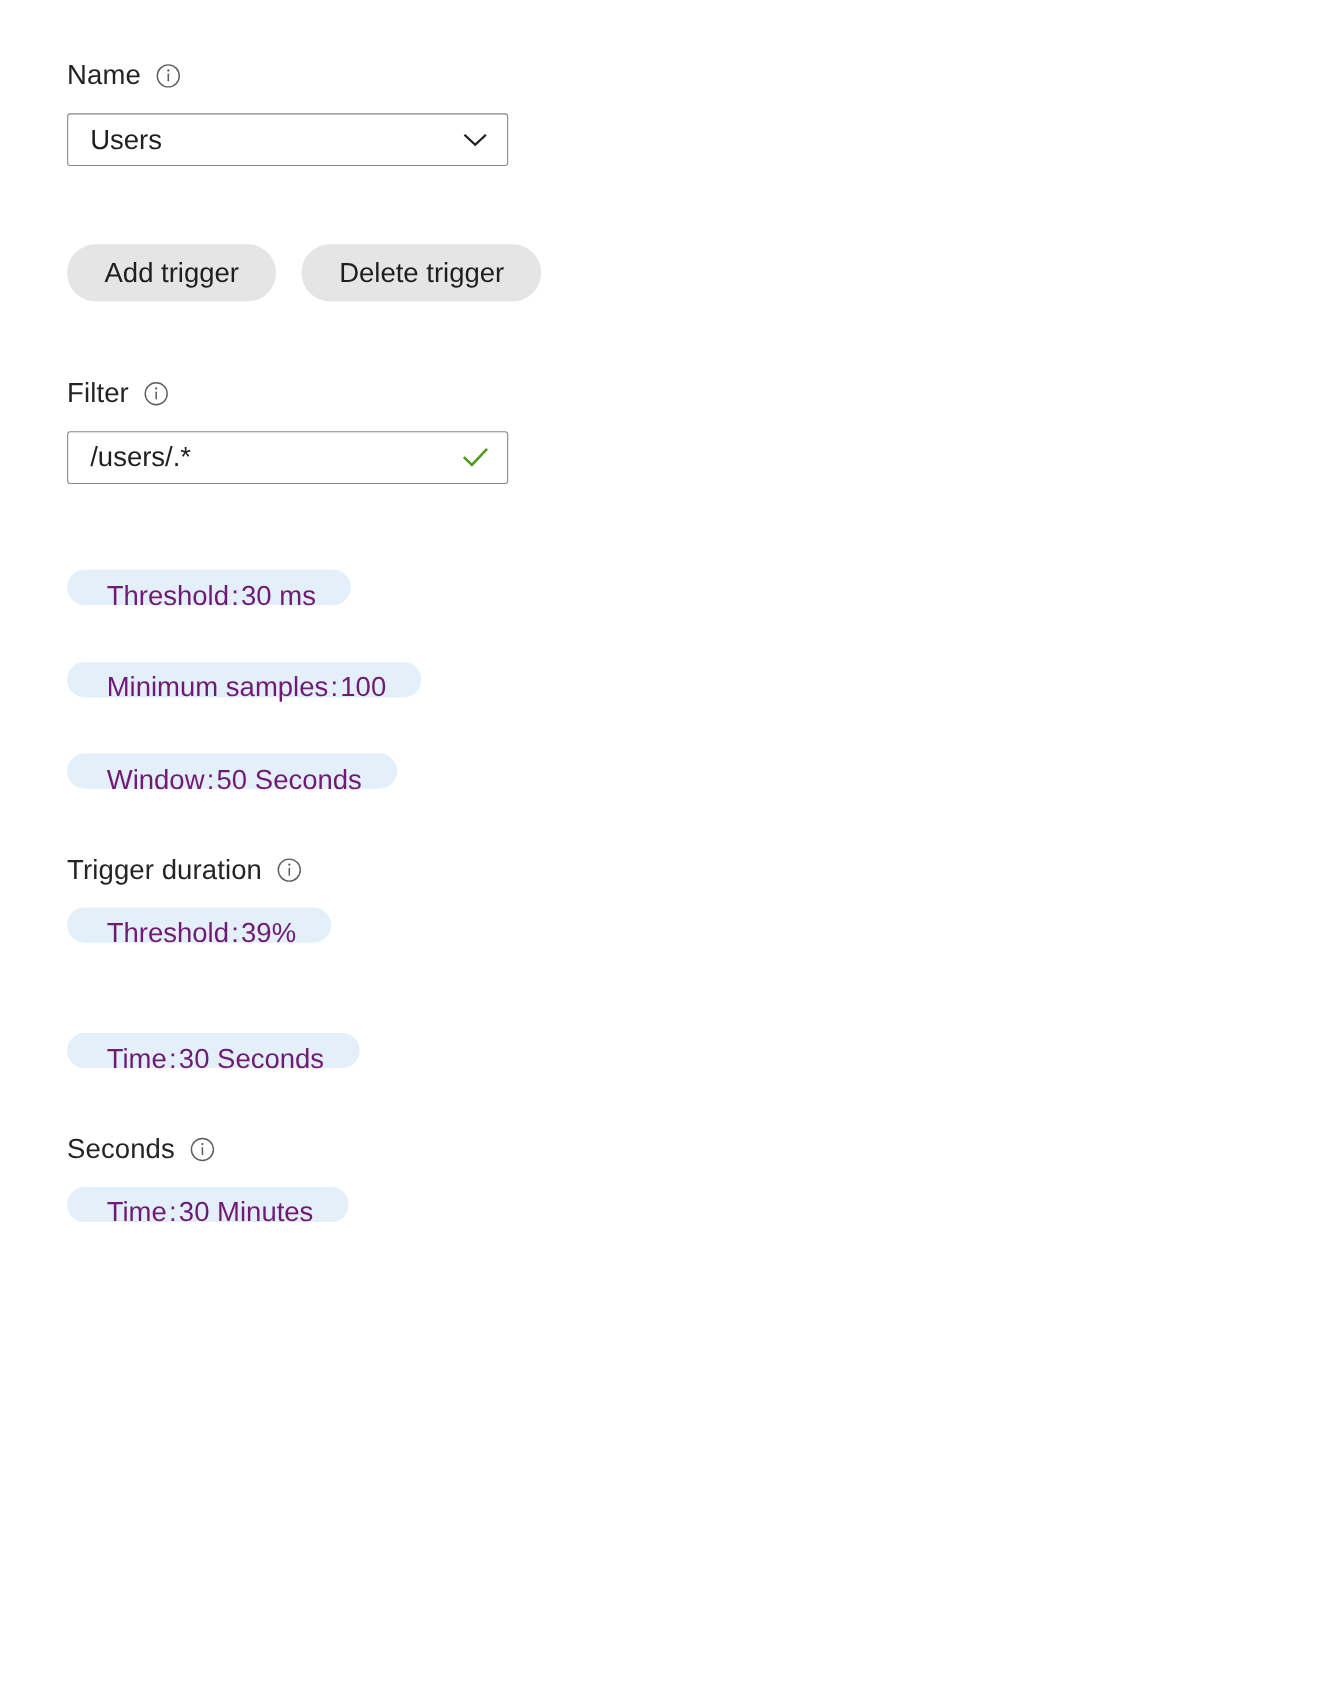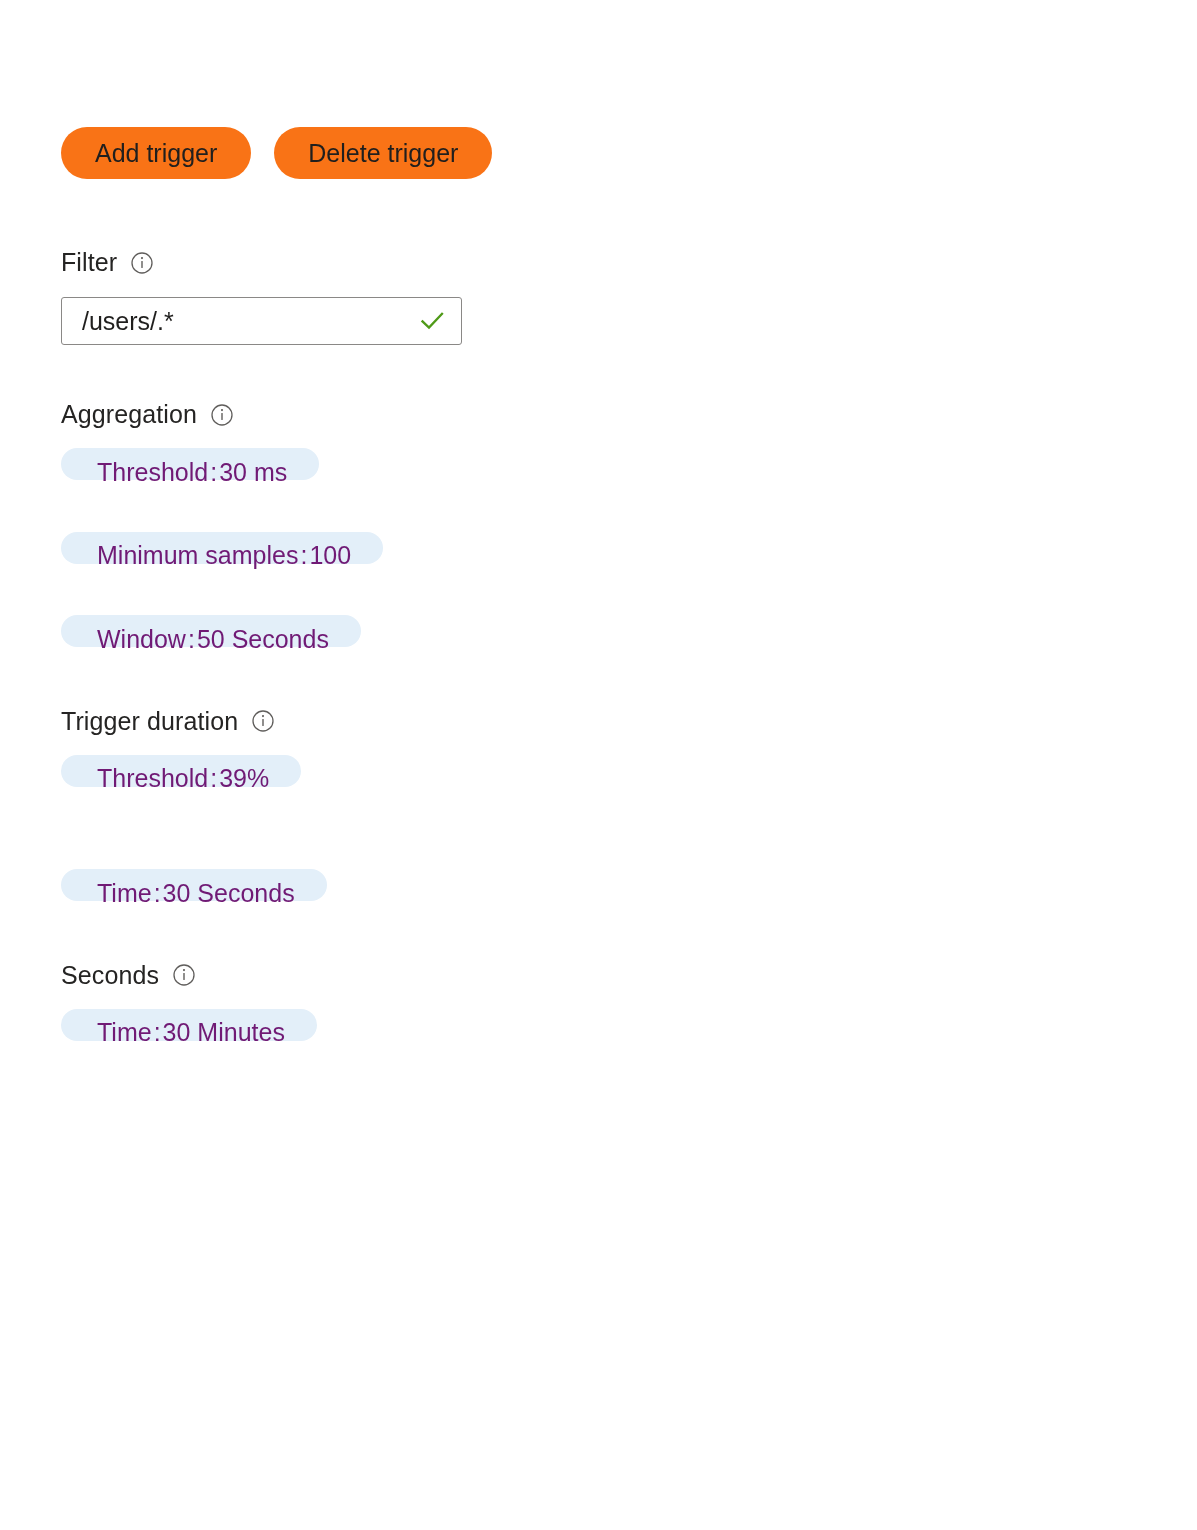--- a/index.html
+++ b/index.html
@@ -65,21 +65,21 @@
   }
   .trailing svg { display: block; }
 
   
   .button-row {
     display: flex;
     align-items: center;
     gap: 23px;
   }
   .pill-button {
-    background: #f97316;
+    background: #e5e5e5;
     border: none;
     border-radius: 26px;
     height: 52px;
     padding: 0 34px;
     font-family: "Liberation Sans", sans-serif;
     font-size: 25px;
     color: #201f1e;
     line-height: 1;
     cursor: pointer;
     display: inline-flex;
@@ -112,20 +112,41 @@
   .gap-buttons          { height: 71px; }
   .gap-pill             { height: 47px; }
   .gap-after-field      { height: 71px; }
   .gap-label-to-pill    { height: 21px; }
 </style>
 </head>
 <body>
 
 <div class="form">
 
+  <div>
+    <div class="field-label">
+      <span>Name</span>
+      <span class="info-icon">
+        <svg width="24" height="24" viewBox="0 0 24 24" aria-hidden="true">
+          <circle cx="12" cy="12" r="10" fill="none" stroke="#605e5c" stroke-width="1.3"></circle>
+          <circle cx="12" cy="7.1" r="1.05" fill="#605e5c"></circle>
+          <rect x="11.3" y="9.9" width="1.4" height="7.2" rx="0.6" fill="#605e5c"></rect>
+        </svg>
+      </span>
+    </div>
+    <div class="gap-label-to-control"></div>
+    <div class="textbox">
+      <span class="value">Users</span>
+      <span class="trailing">
+        <svg width="34" height="34" viewBox="0 0 34 34" aria-hidden="true">
+          <path d="M8 13.2 L17 21.6 L26 13.2" fill="none" stroke="#201f1e" stroke-width="2.1" stroke-linecap="square"></path>
+        </svg>
+      </span>
+    </div>
+  </div>
 
   <div class="gap-buttons"></div>
 
   <div class="button-row">
     <button class="pill-button">Add trigger</button>
     <button class="pill-button">Delete trigger</button>
   </div>
 
   <div class="gap-after-field"></div>
 
@@ -147,30 +168,20 @@
         <svg width="34" height="34" viewBox="0 0 34 34" aria-hidden="true">
           <path d="M7.5 17.4 L14 23.6 L27 9.8" fill="none" stroke="#4f9a18" stroke-width="2.3" stroke-linecap="square" stroke-linejoin="miter"></path>
         </svg>
       </span>
     </div>
   </div>
 
   <div class="gap-section"></div>
 
   <div>
-    <div class="field-label">
-      <span>Aggregation</span>
-      <span class="info-icon">
-        <svg width="24" height="24" viewBox="0 0 24 24" aria-hidden="true">
-          <circle cx="12" cy="12" r="10" fill="none" stroke="#605e5c" stroke-width="1.3"></circle>
-          <circle cx="12" cy="7.1" r="1.05" fill="#605e5c"></circle>
-          <rect x="11.3" y="9.9" width="1.4" height="7.2" rx="0.6" fill="#605e5c"></rect>
-        </svg>
-      </span>
-    </div>
     <div class="gap-label-to-pill"></div>
     <div class="pill">
       <span class="pill-key">Threshold</span>
       <span class="pill-sep">:</span>
       <span class="pill-val">30 ms</span>
     </div>
     <div class="gap-pill"></div>
     <div class="pill">
       <span class="pill-key">Minimum samples</span>
       <span class="pill-sep">:</span>

